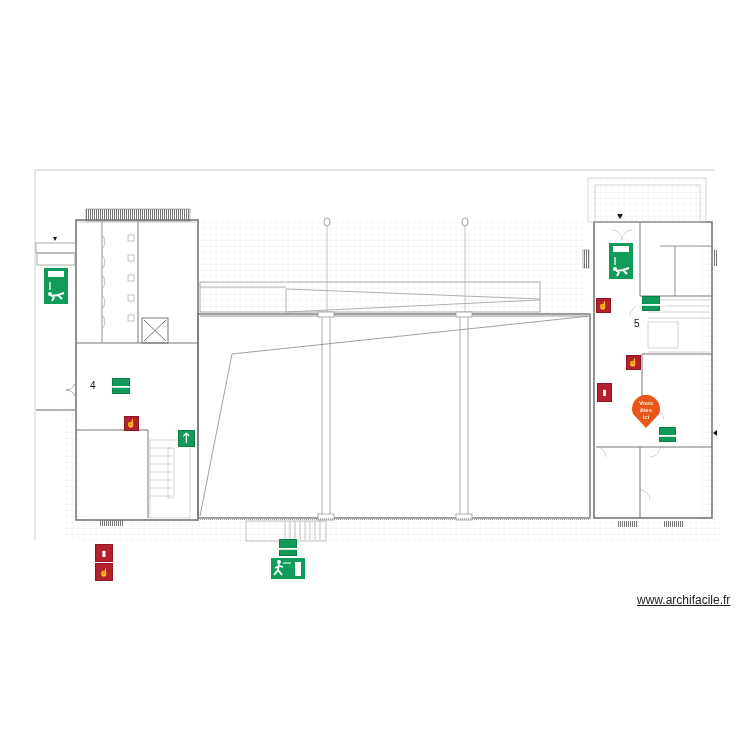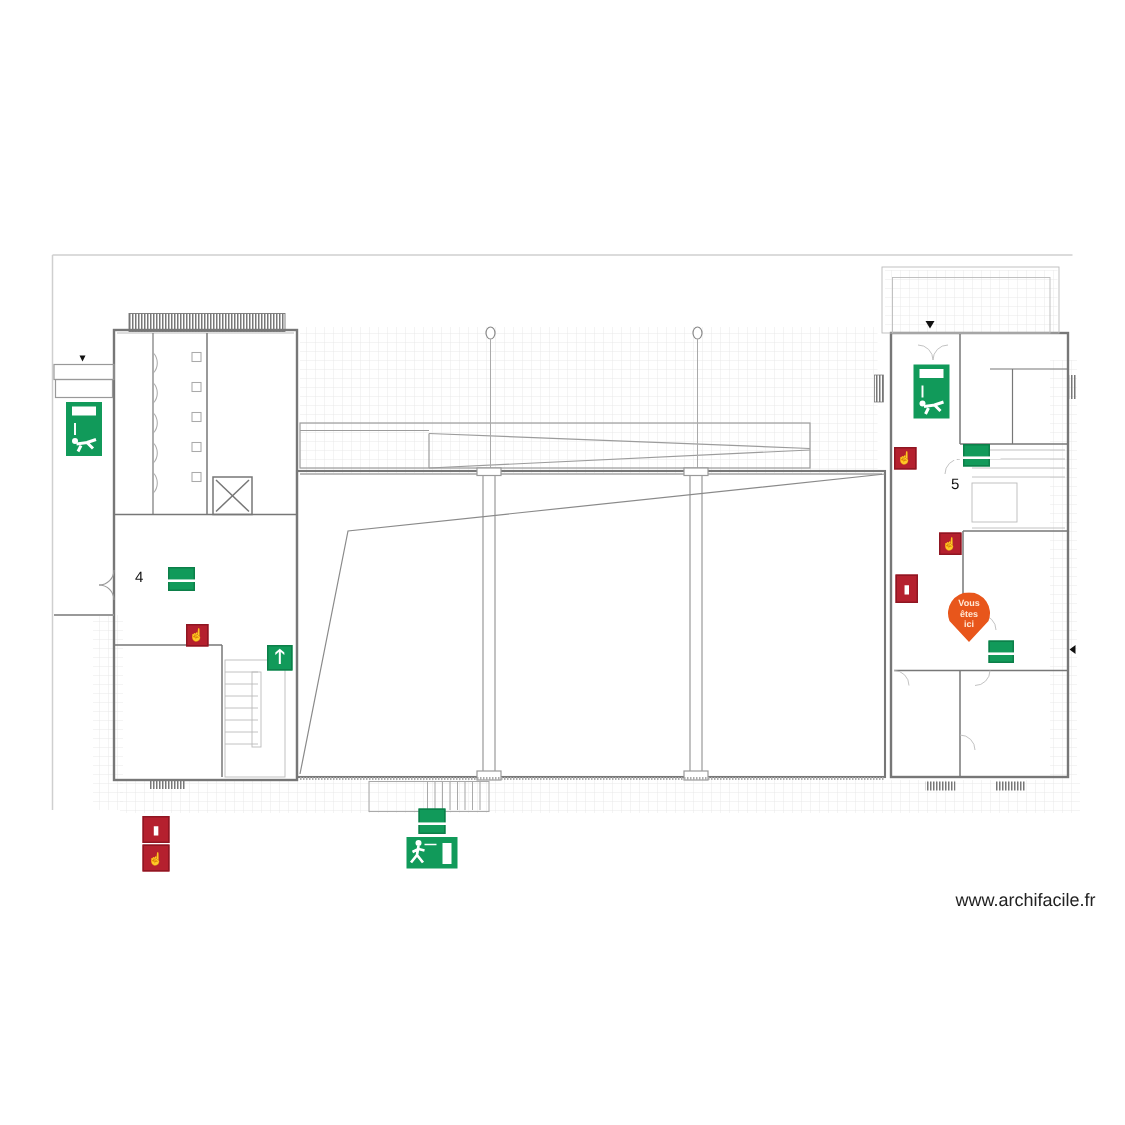--- a/index.html
+++ b/index.html
@@ -231,13 +231,13 @@
   <svg width="34" height="34">
       <path d="M17 33 L4 19 A14 14 0 1 1 30 19 Z" fill="#e8561b"></path>
     </svg>
   <div class="pin-text">
     <div>Vous</div>
     <div>êtes</div>
     <div>ici</div>
   </div>
 </div>
 
-<span class="watermark" style="left:637px;top:593px;">www.archifacile.fr</span>
+<span class="watermark" style="left:637px;top:593px;text-decoration:underline;">www.archifacile.fr</span>
 
 </body></html>

